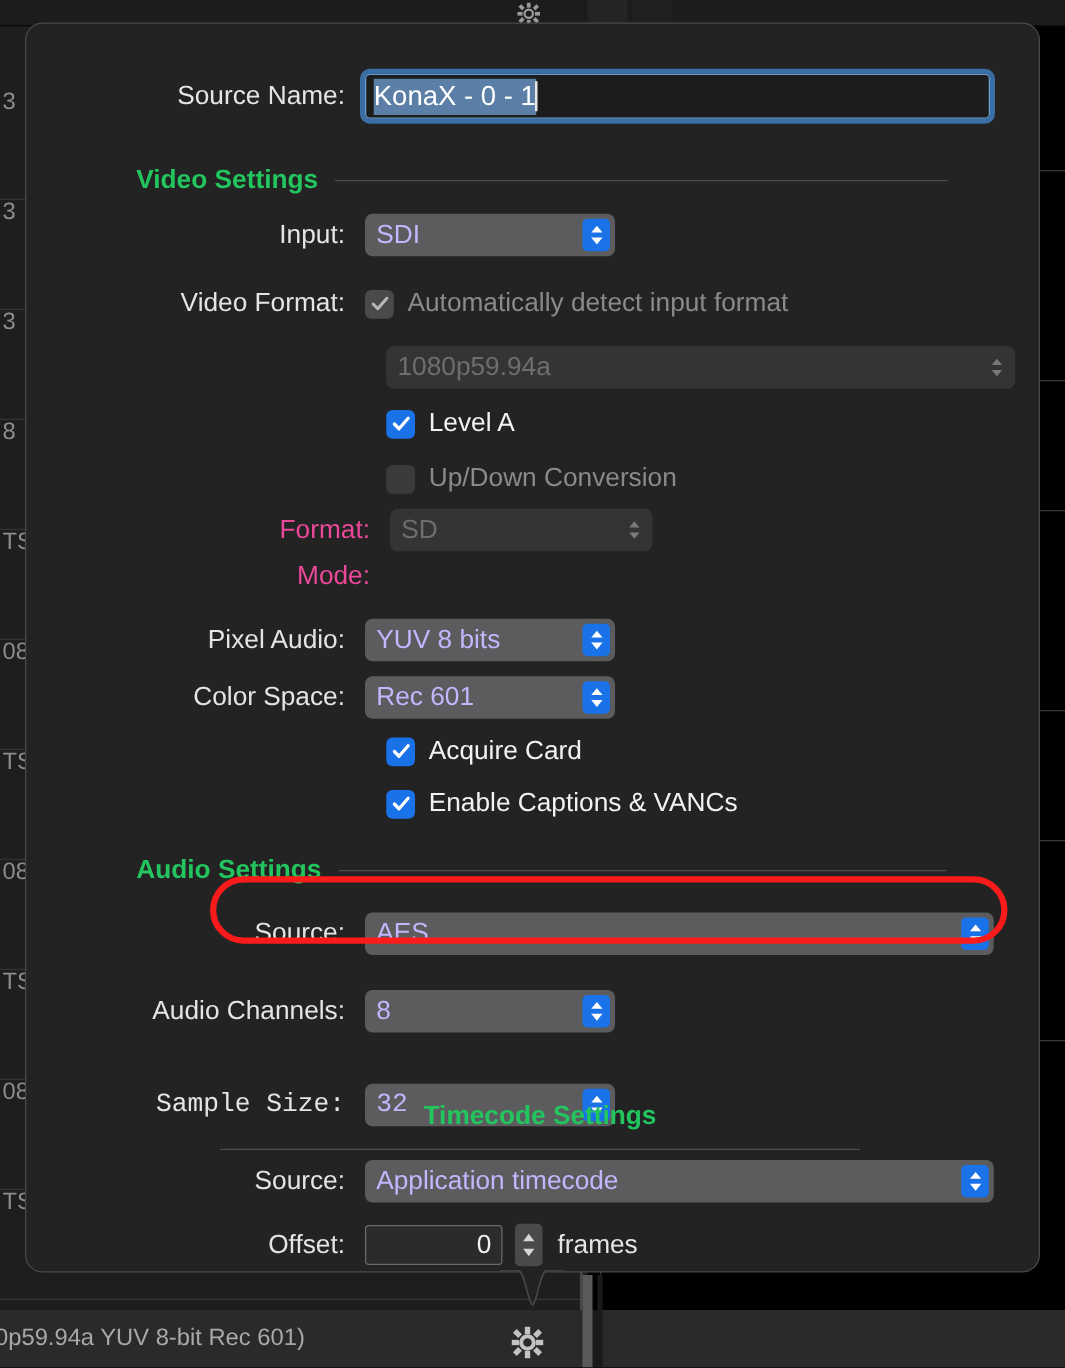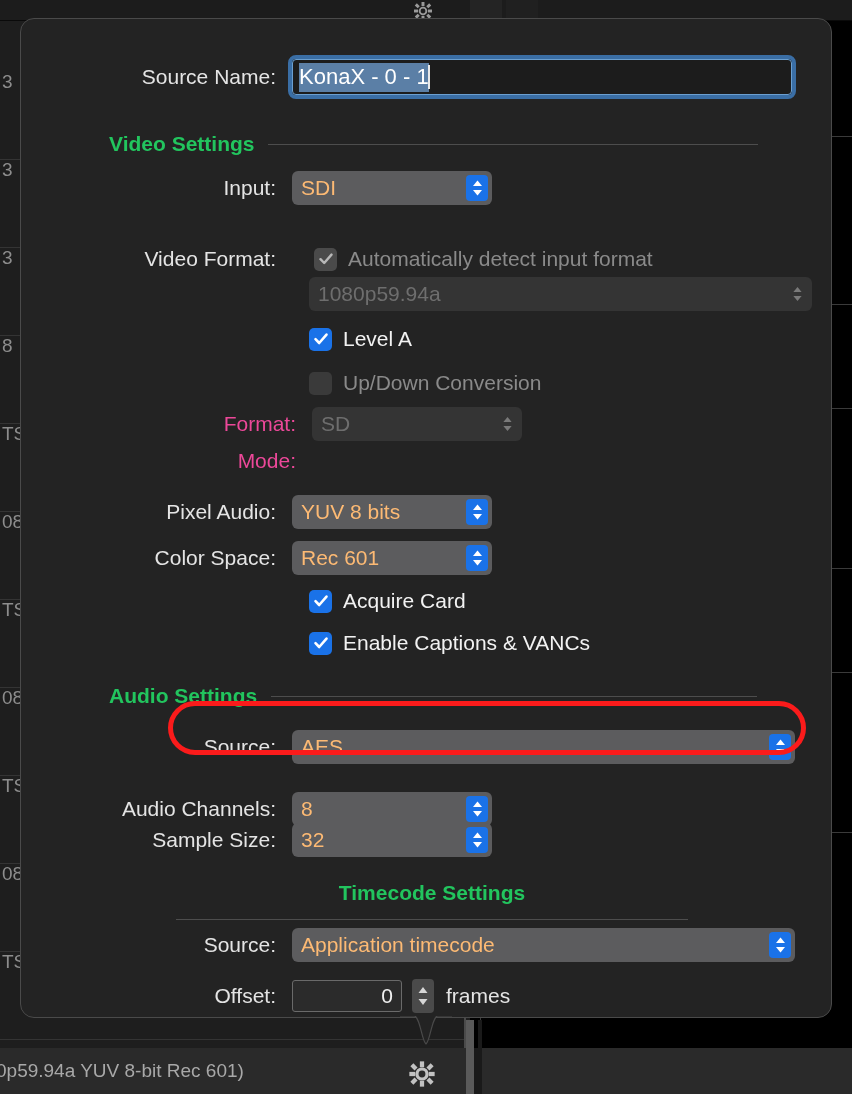--- a/index.html
+++ b/index.html
@@ -283,21 +283,21 @@
   
   .popup {
     background: #5c5c5e;
     border-radius: 6px;
     height: 34px;
     display: flex;
     align-items: center;
     padding: 0 4px 0 9px;
     box-sizing: border-box;
     position: relative;
-    color: #fdba74;
+    color: #c4b5fd;
     font-size: 21px;
     white-space: nowrap;
   }
   .popup .val { flex: 1; }
   .popup .chev {
     width: 22px;
     height: 26px;
     background: #1a72e8;
     border-radius: 4px;
     flex: 0 0 auto;
@@ -478,21 +478,21 @@
         <span class="val">SDI</span>
         <span class="chev">
           <svg width="13" height="18" viewBox="0 0 13 18">
               <path d="M6.5 1.5 L11 7 L2 7 Z" fill="#fff"></path>
               <path d="M6.5 16.5 L11 11 L2 11 Z" fill="#fff"></path>
             </svg>
         </span>
       </div>
     </div>
 
-    <div class="row" style="left:0px; top:228px; width:700px;gap:22px;">
+    <div class="row" style="left:0px; top:212px; width:700px;">
       <div class="lbl" style="width:255px;">Video Format:</div>
       <div class="checkline" style="position:relative; margin-left:16px;">
         <span class="cbox on-dim">
           <svg width="16" height="16" viewBox="0 0 16 16">
               <path d="M2.5 8.2 L6.2 12 L13.5 3.6" stroke="#b8b8b8" stroke-width="2.4" fill="none" stroke-linecap="round" stroke-linejoin="round"></path>
             </svg>
         </span>
         <span class="cl-text dim">Automatically detect input format</span>
       </div>
     </div>
@@ -608,21 +608,21 @@
         <span class="val">8</span>
         <span class="chev">
           <svg width="13" height="18" viewBox="0 0 13 18">
               <path d="M6.5 1.5 L11 7 L2 7 Z" fill="#fff"></path>
               <path d="M6.5 16.5 L11 11 L2 11 Z" fill="#fff"></path>
             </svg>
         </span>
       </div>
     </div>
 
-    <div class="row" style="left:0px; top:804px; width:500px;">
+    <div class="row" style="left:0px; top:848px; width:500px;font-family:Liberation Mono, monospace;">
       <div class="lbl" style="width:255px;">Sample Size:</div>
       <div class="popup" style="margin-left:16px; width:200px;">
         <span class="val">32</span>
         <span class="chev">
           <svg width="13" height="18" viewBox="0 0 13 18">
               <path d="M6.5 1.5 L11 7 L2 7 Z" fill="#fff"></path>
               <path d="M6.5 16.5 L11 11 L2 11 Z" fill="#fff"></path>
             </svg>
         </span>
       </div>

